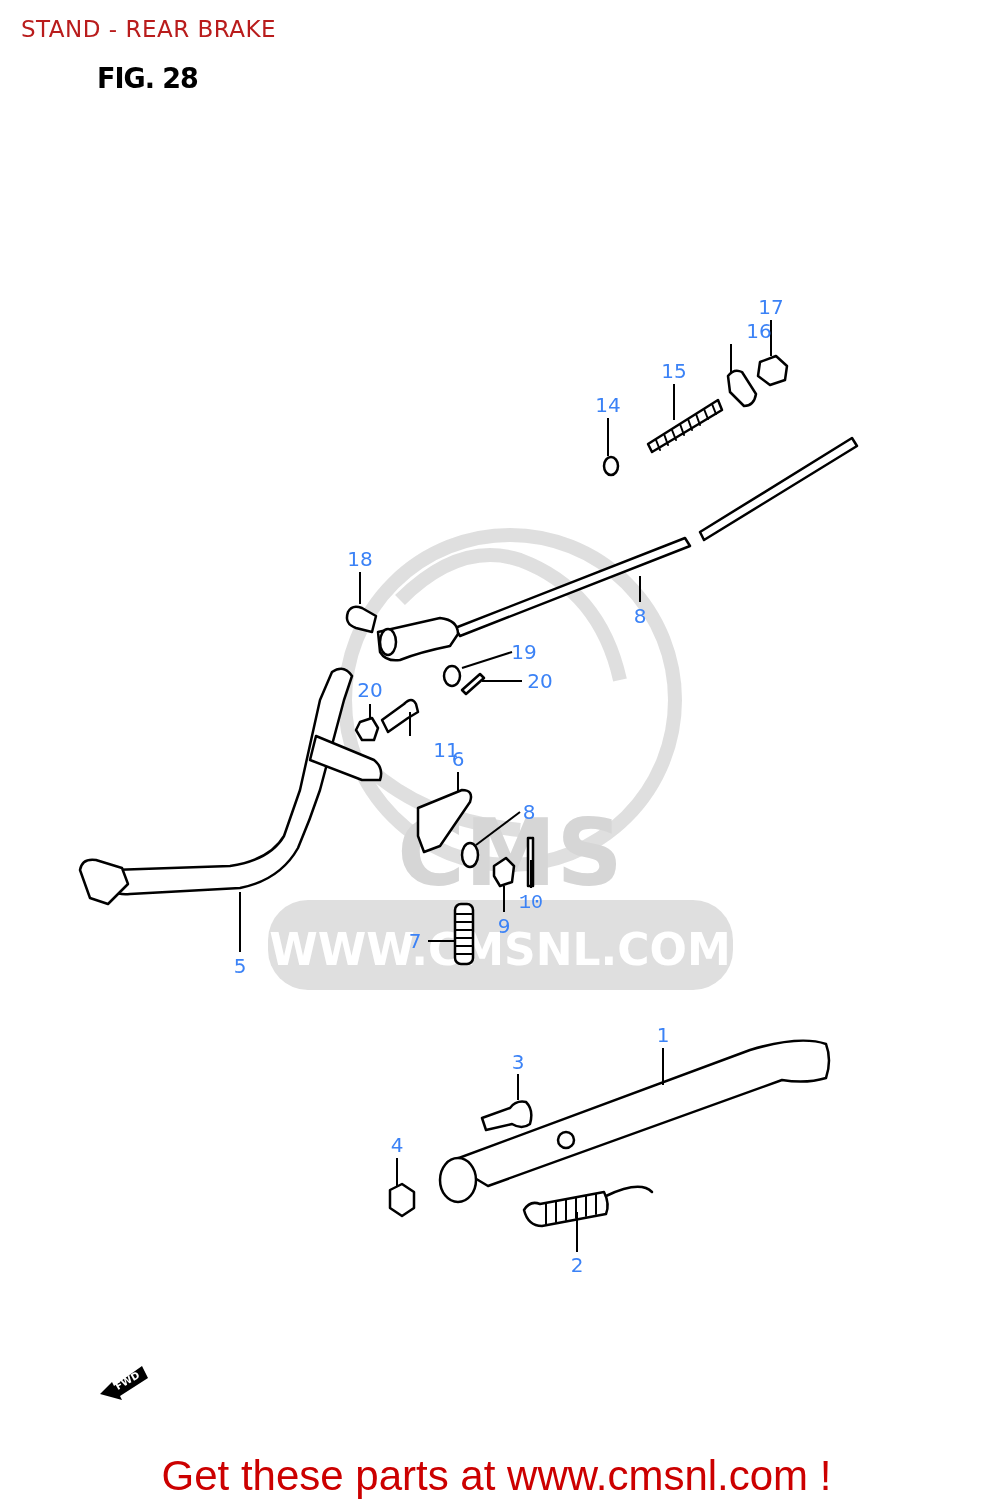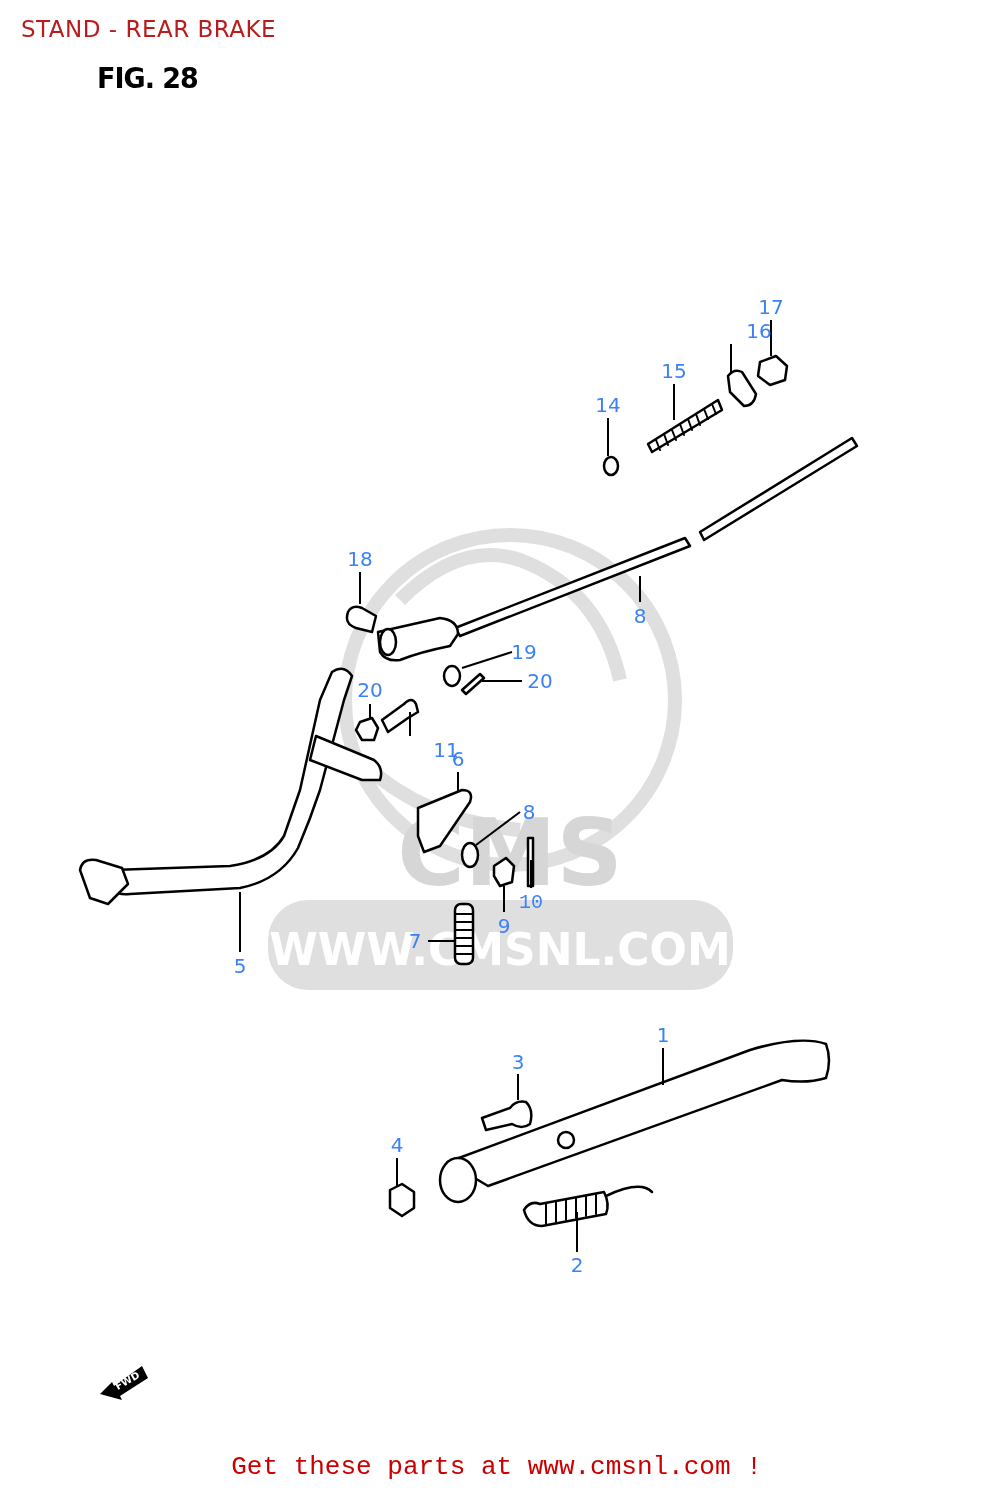--- a/index.html
+++ b/index.html
@@ -1,21 +1,21 @@
 <!DOCTYPE html>
 <html><head>
 <meta charset="utf-8">
 <style>
   html, body { margin: 0; padding: 0; background: #ffffff; }
   body { width: 993px; height: 1500px; position: relative; overflow: hidden; font-family: "DejaVu Sans", sans-serif; }
   .page-title { position: absolute; left: 21px; top: 16px; font-size: 23px; color: #b91c1c; letter-spacing: 0.5px; font-family: "DejaVu Sans", sans-serif; }
   .fig-label { position: absolute; left: 97px; top: 63px; font-size: 27px; font-weight: bold; color: #000; font-family: "DejaVu Sans", sans-serif; letter-spacing: -1px; transform: scaleY(1.05); }
   .diagram { position: absolute; left: 0; top: 0; width: 993px; height: 1500px; }
   .callout { position: absolute; font-size: 20px; color: #3b82f6; font-family: "DejaVu Sans", sans-serif; transform: translate(-50%, -50%); white-space: nowrap; }
-  .footer-cta { position: absolute; left: 0; width: 993px; top: 1452px; text-align: center; font-size: 26px; color: #cc0000; font-family: Liberation Mono, monospace; }
+  .footer-cta { position: absolute; left: 0; width: 993px; top: 1452px; text-align: center; font-size: 42px; color: #cc0000; font-family: Liberation Sans, sans-serif; }
   .fwd { position: absolute; left: 98px; top: 1360px; }
 </style>
 </head>
 <body>
 
 <div class="page-title">STAND - REAR BRAKE</div>
 <div class="fig-label">FIG. 28</div>
 
 <svg class="diagram" width="993" height="1500" viewBox="0 0 993 1500" xmlns="http://www.w3.org/2000/svg">
 

